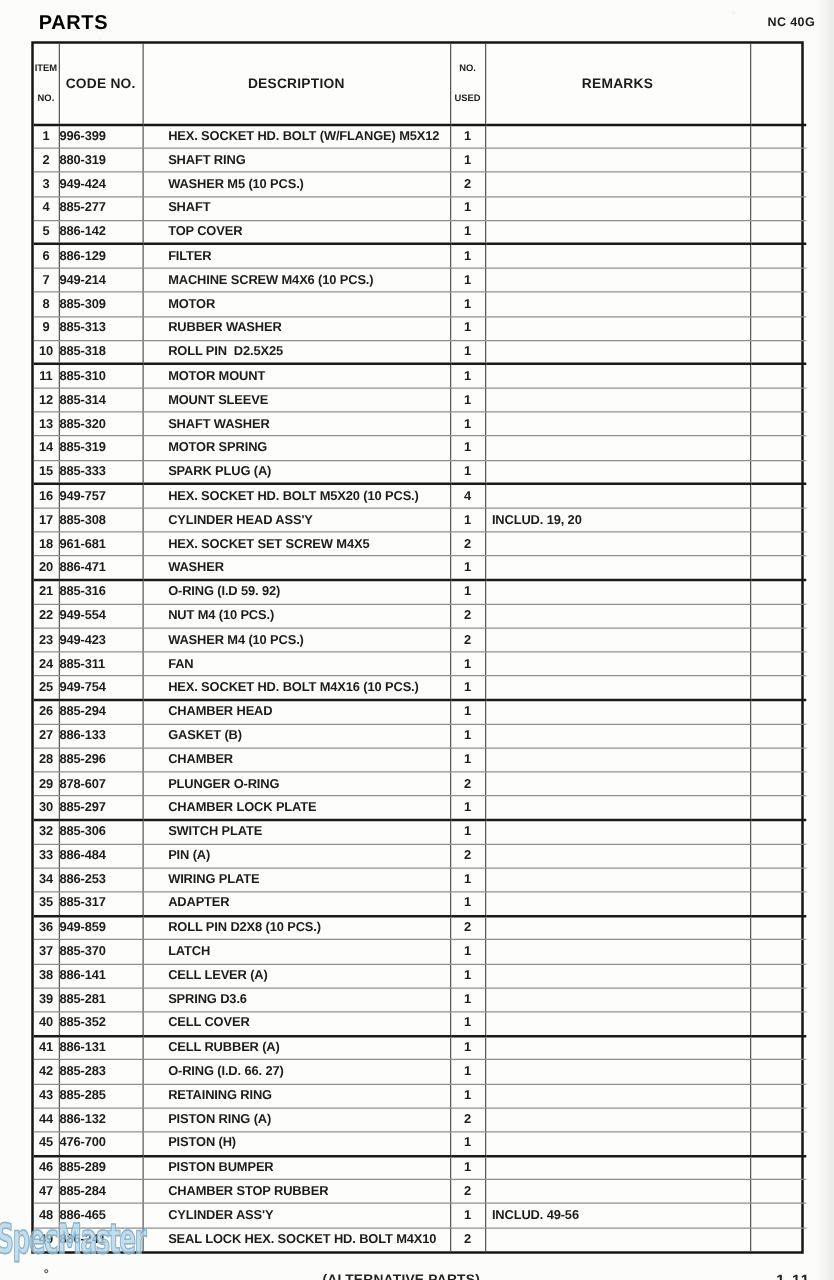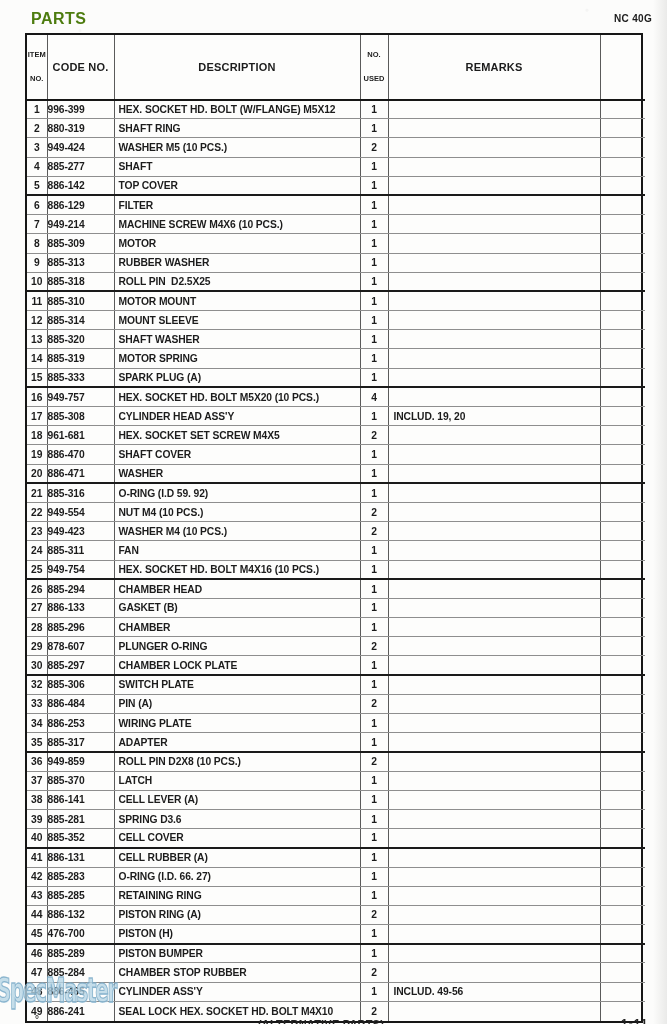--- a/index.html
+++ b/index.html
@@ -9,21 +9,21 @@
     background: #ffffff;
   }
   .page {
     position: relative;
     width: 667px; height: 1024px;
     background: #fcfcfb;
     overflow: hidden;
   }
   .page-title {
     position: absolute; left: 31px; top: 10px;
-    font-size: 16px; font-weight: bold; color: #4d7c0f;
+    font-size: 16px; font-weight: bold; color: #000000;
     letter-spacing: 0.5px;
   }
   .model-number {
     position: absolute; right: 15px; top: 13px;
     font-size: 10px; font-weight: bold; color: #1c1c1c;
     letter-spacing: 0.3px;
   }
   .table-wrap {
     position: absolute; left: 25px; top: 33px; width: 618px;
     border: 2.5px solid #161616;
@@ -40,21 +40,21 @@
   }
   th:last-child, td:last-child { border-right: none; }
   thead th { border-bottom: 2.2px solid #161616; font-weight: bold; }
   .hdr-big { font-size: 11px; letter-spacing: 0.2px; }
   .hdr-small { font-size: 7.5px; line-height: 1.06; font-weight: bold; }
   tbody td { border-bottom: 1px solid #8e8e8e; font-size: 10.3px; font-weight: bold; letter-spacing: -0.1px; }
   tbody tr.thick td { border-bottom: 2px solid #1a1a1a; }
   tbody tr:last-child td { border-bottom: none; }
   td.c-item { text-align: center; }
   td.c-code { text-align: left; }
-  td.c-desc { text-align: left; padding-left: 4px; }
+  td.c-desc { text-align: left; padding-left: 20px; }
   td.c-used { text-align: center; }
   td.c-remarks { text-align: left; padding-left: 5px; }
   .watermark {
     position: absolute; left: -3px; top: 971px;
     font-family: "DejaVu Sans", sans-serif;
     font-weight: bold;
     font-size: 33px;
     letter-spacing: -2px;
     transform: scaleX(0.60);
     transform-origin: 0 50%;
@@ -265,28 +265,20 @@
       <td class="c-blank"></td>
     </tr>
           <tr>
       <td class="c-item">18</td>
       <td class="c-code">961-681</td>
       <td class="c-desc">HEX. SOCKET SET SCREW M4X5</td>
       <td class="c-used">2</td>
       <td class="c-remarks"></td>
       <td class="c-blank"></td>
     </tr>
-          <tr>
-      <td class="c-item">19</td>
-      <td class="c-code">886-470</td>
-      <td class="c-desc">SHAFT COVER</td>
-      <td class="c-used">1</td>
-      <td class="c-remarks"></td>
-      <td class="c-blank"></td>
-    </tr>
           <tr class="thick">
       <td class="c-item">20</td>
       <td class="c-code">886-471</td>
       <td class="c-desc">WASHER</td>
       <td class="c-used">1</td>
       <td class="c-remarks"></td>
       <td class="c-blank"></td>
     </tr>
           <tr>
       <td class="c-item">21</td>

